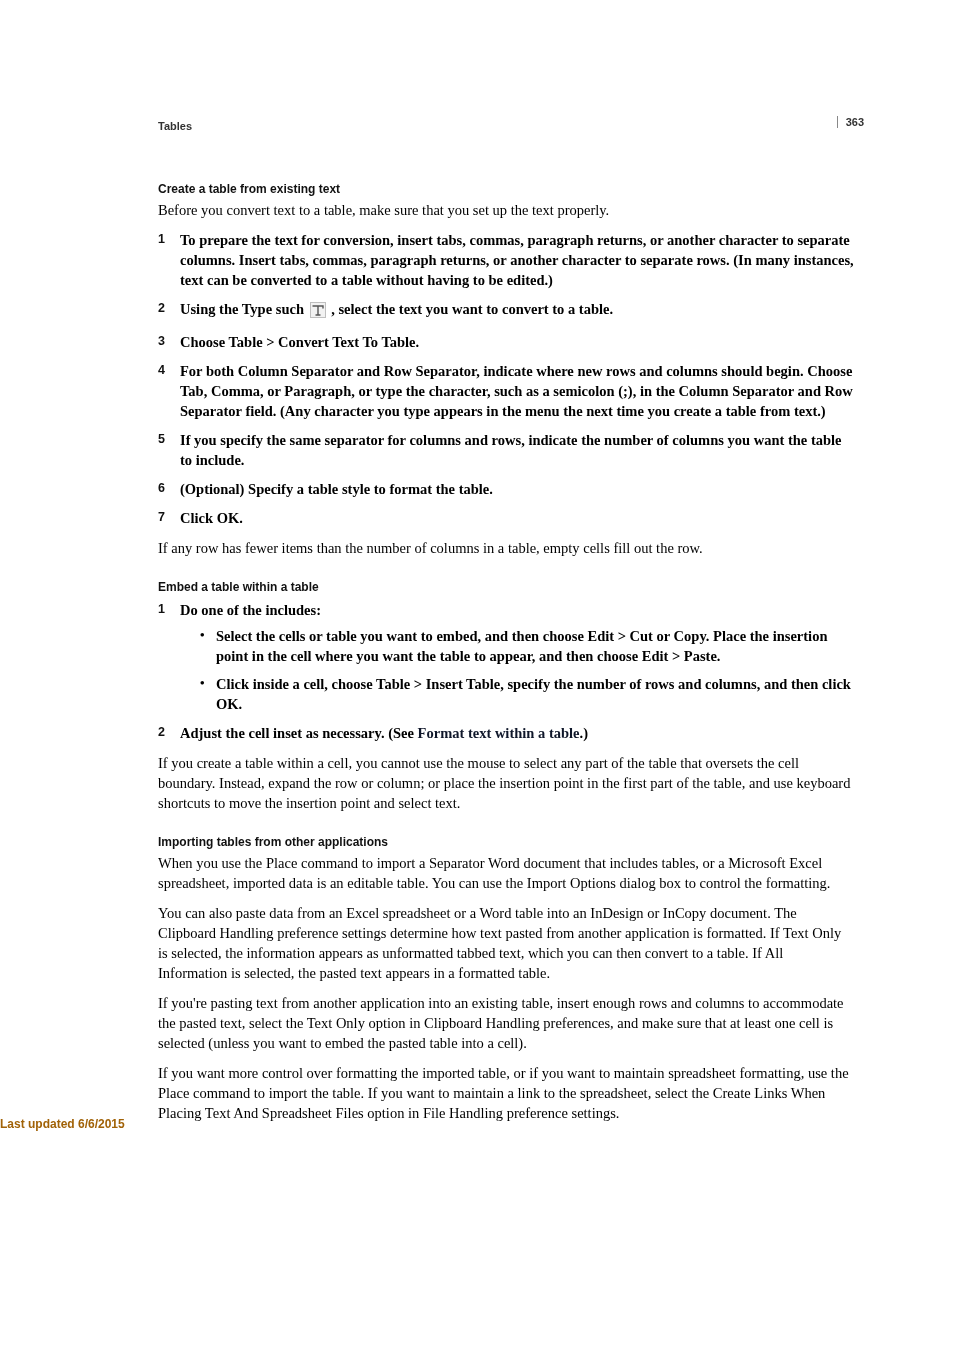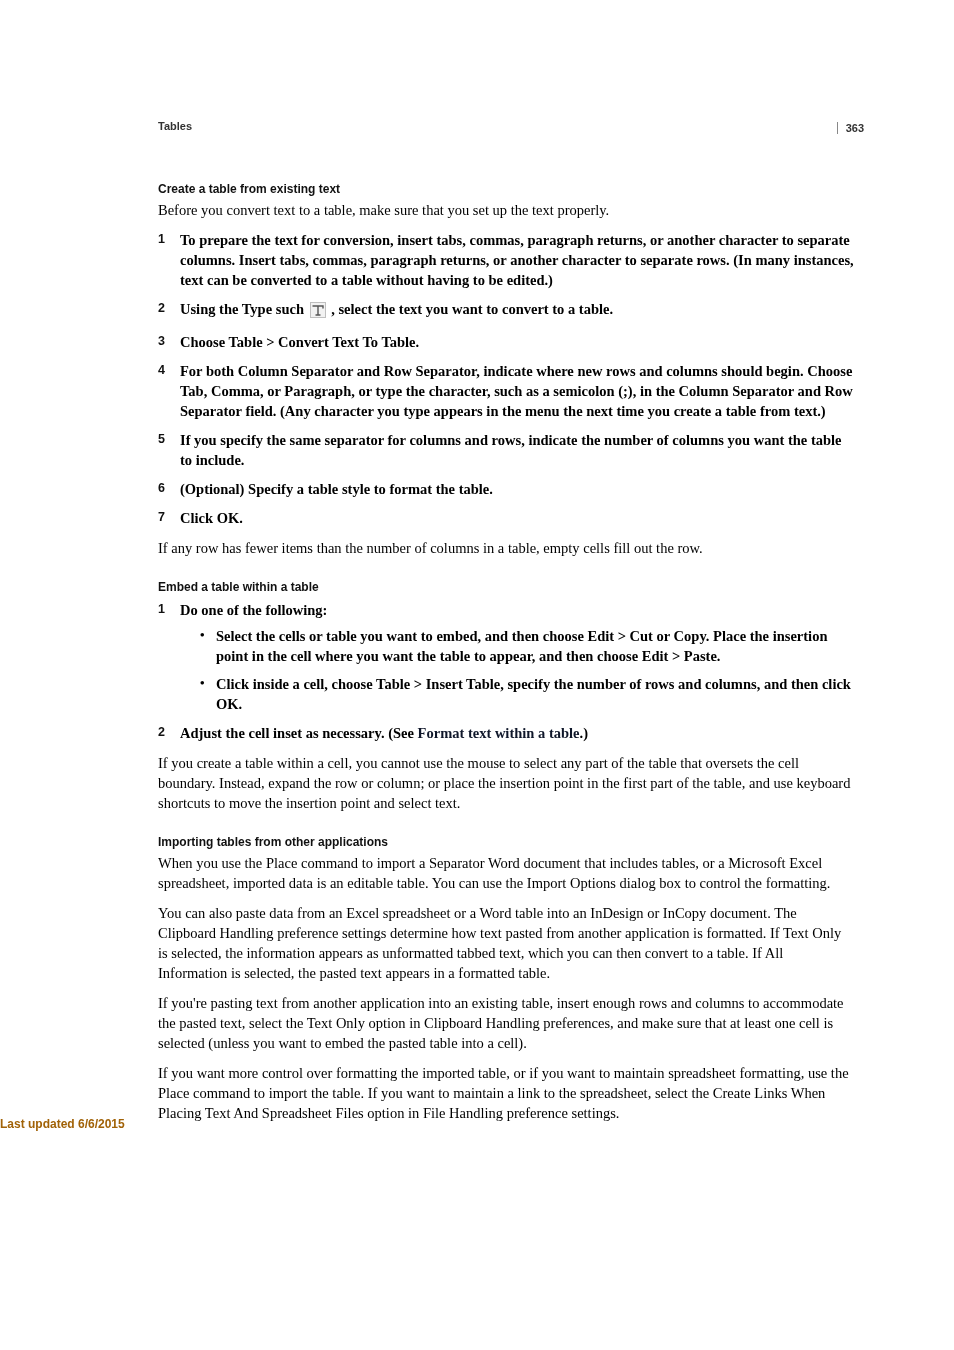--- a/index.html
+++ b/index.html
@@ -11,21 +11,21 @@
     width: 954px;
   }
   .page {
     padding: 120px 100px 60px 158px;
     position: relative;
     min-height: 1100px;
     box-sizing: border-box;
   }
   .pagenum-wrap {
     position: absolute;
-    top: 122px;
+    top: 116px;
     right: 90px;
     border-left: 1px solid #888;
     padding-left: 8px;
     font-family: "Myriad Pro", Arial, Helvetica, sans-serif;
     font-size: 11px;
     font-weight: 700;
     color: #333;
   }
   .section-label {
     font-family: "Myriad Pro", Arial, Helvetica, sans-serif;
@@ -137,21 +137,21 @@
     <li>For both Column Separator and Row Separator, indicate where new rows and columns should begin. Choose Tab, Comma, or Paragraph, or type the character, such as a semicolon (;), in the Column Separator and Row Separator field. (Any character you type appears in the menu the next time you create a table from text.)</li>
     <li>If you specify the same separator for columns and rows, indicate the number of columns you want the table to include.</li>
     <li>(Optional) Specify a table style to format the table.</li>
     <li>Click OK.</li>
   </ol>
   <p>If any row has fewer items than the number of columns in a table, empty cells fill out the row.</p>
 
   <h2>Embed a table within a table</h2>
   <ol class="steps">
     <li>
-      <span>Do one of the following:</span>
+      <span>Do one of the includes:</span>
       <ul class="sub">
         <li>Select the cells or table you want to embed, and then choose Edit &gt; Cut or Copy. Place the insertion point in the cell where you want the table to appear, and then choose Edit &gt; Paste.</li>
         <li>Click inside a cell, choose Table &gt; Insert Table, specify the number of rows and columns, and then click OK.</li>
       </ul>
     </li>
     <li>
       <span>Adjust the cell inset as necessary. (See </span><a class="cross">Format text within a table</a><span>.)</span>
     </li>
   </ol>
   <p>If you create a table within a cell, you cannot use the mouse to select any part of the table that oversets the cell boundary. Instead, expand the row or column; or place the insertion point in the first part of the table, and use keyboard shortcuts to move the insertion point and select text.</p>

